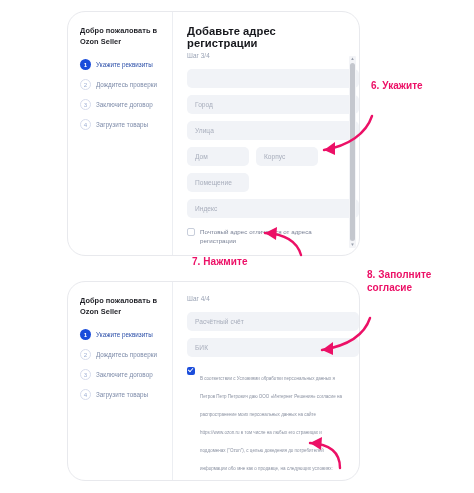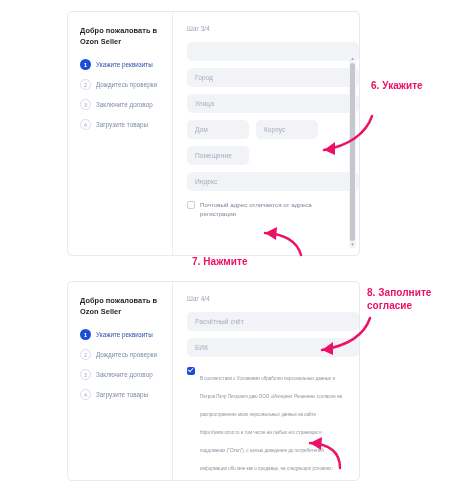--- a/index.html
+++ b/index.html
@@ -18,21 +18,21 @@
   .stage {
     position: absolute;
     inset: 0;
   }
 
   
   .card {
     position: absolute;
     background: #ffffff;
     border: 1px solid #e8e9ed;
-    border-radius: 5px;
+    border-radius: 18px;
     box-sizing: border-box;
     display: flex;
     overflow: hidden;
   }
   #card-address { left: 67px; top: 11px; width: 293px; height: 245px; }
   #card-bank    { left: 67px; top: 281px; width: 293px; height: 200px; }
 
   .card-sidebar {
     width: 105px;
     flex: 0 0 105px;
@@ -188,21 +188,21 @@
   .annot {
     position: absolute;
     color: #ec1066;
     font-weight: bold;
     font-size: 10px;
     line-height: 1.28;
     letter-spacing: 0.05px;
   }
   #annot-6 { left: 371px; top: 80px; width: 96px; }
   #annot-7 { left: 192px; top: 256px; width: 110px; }
-  #annot-8 { left: 367px; top: 287px; width: 100px; }
+  #annot-8 { left: 367px; top: 269px; width: 100px; }
   #annot-10 { left: 282px; top: 466px; width: 100px; }
 
   .arrow-svg { position: absolute; overflow: visible; }
 </style>
 </head>
 <body>
 
 <div class="stage">
 
   <div class="card" id="card-address">
@@ -226,20 +226,21 @@
           <span class="step-label">Заключите договор</span>
         </div>
         <div class="step">
           <span class="step-badge idle">4</span>
           <span class="step-label">Загрузите товары</span>
         </div>
       </div>
     </div>
 
     <div class="card-main">
+      <div class="card-title">Добавьте адрес регистрации</div>
       <div class="card-step">Шаг 3/4</div>
 
       <div class="field blank" style="width:172px;">
         <span class="field-ph"></span>
       </div>
       <div class="field" style="width:172px;">
         <span class="field-ph">Город</span>
       </div>
       <div class="field" style="width:172px;">
         <span class="field-ph">Улица</span>

